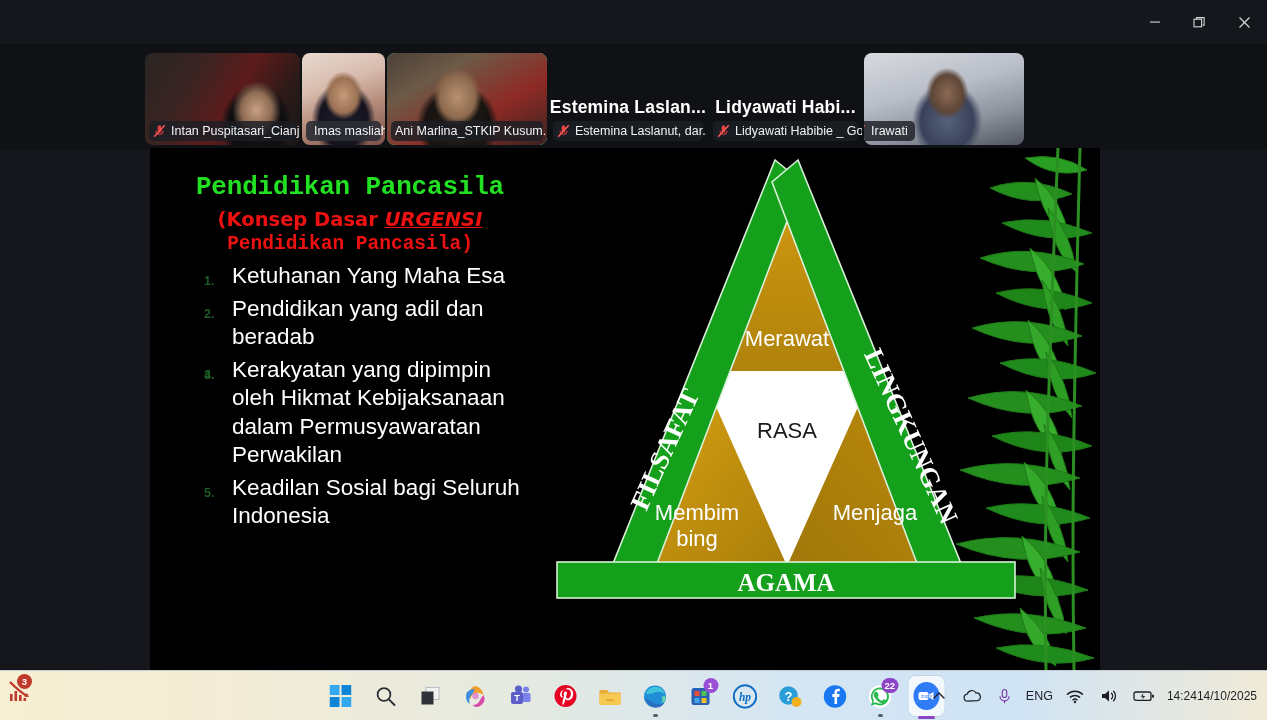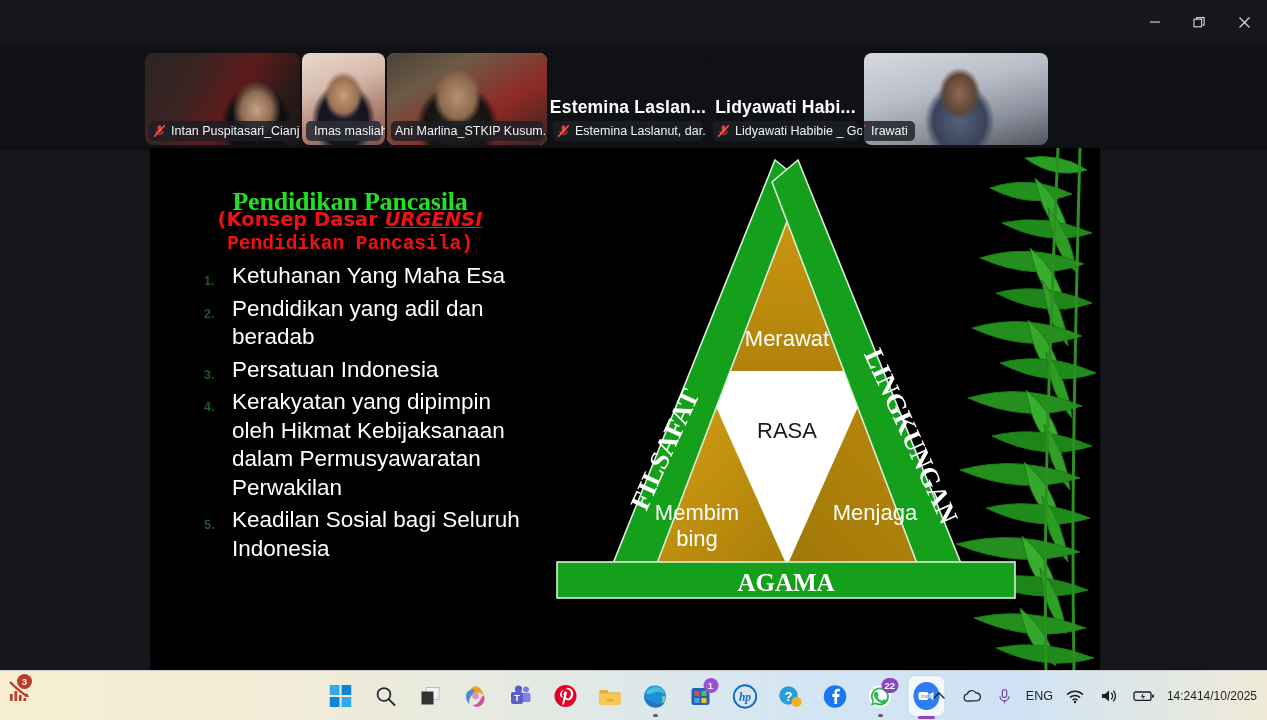--- a/index.html
+++ b/index.html
@@ -67,23 +67,23 @@
       linear-gradient(165deg,#d8dadf 0%,#b9bec8 40%,#8e949f 70%,#50555f 100%); }
   .blank { background:#0f1115; }
 
   
   .slide {
     position:absolute; left:150px; top:148px; width:950px; height:522px;
     background:#000; overflow:hidden;
   }
   .slide-left { position:absolute; left:0; top:0; width:400px; height:100%; }
   .title-line1 {
-    position:absolute; left:0; top:39px; width:400px; text-align:center;
+    position:absolute; left:0; top:24px; width:400px; text-align:center;
     color:#22e022; font-weight:bold; font-size:26px;
-    font-family:Liberation Serif, serif; letter-spacing:-.2px;
+    font-family:Liberation Mono, monospace; letter-spacing:-.2px;
   }
   .title-line2 {
     position:absolute; left:0; top:60px; width:400px; text-align:center;
     color:#ee1111; font-weight:bold; font-size:19.5px;
     font-family:"DejaVu Sans", sans-serif;
   }
   .title-line2 .urg { font-style:italic; text-decoration:underline; }
   .title-line3 {
     position:absolute; left:0; top:85px; width:400px; text-align:center;
     color:#ee1111; font-weight:bold; font-size:19.5px;
@@ -218,21 +218,21 @@
         <div class="namebar">
           <svg class="mic-muted" viewBox="0 0 14 15">
             <path d="M7 1.4c1.1 0 2 .9 2 2v3.7c0 1.1-.9 2-2 2s-2-.9-2-2V3.4c0-1.1.9-2 2-2z" fill="#e04040"></path>
             <path d="M3.2 7.1c0 2.1 1.7 3.8 3.8 3.8s3.8-1.7 3.8-3.8" fill="none" stroke="#e04040" stroke-width="1.1"></path>
             <path d="M1.3 13.6 L12.7 1.2" stroke="#ff5555" stroke-width="1.6"></path>
           </svg>
           <span>Lidyawati Habibie _ Go...</span>
         </div>
       </div>
 
-      <div class="tile" style="width:184px">
+      <div class="tile" style="width:160px">
         <div class="vid v4"></div>
         <div class="namebar" style="left:-15px">
           <svg class="mic-muted" viewBox="0 0 14 15">
             <path d="M7 1.4c1.1 0 2 .9 2 2v3.7c0 1.1-.9 2-2 2s-2-.9-2-2V3.4c0-1.1.9-2 2-2z" fill="#e04040"></path>
             <path d="M3.2 7.1c0 2.1 1.7 3.8 3.8 3.8s3.8-1.7 3.8-3.8" fill="none" stroke="#e04040" stroke-width="1.1"></path>
             <path d="M1.3 13.6 L12.7 1.2" stroke="#ff5555" stroke-width="1.6"></path>
           </svg>
           <span>Irawati</span>
         </div>
       </div>
@@ -243,21 +243,21 @@
   <div class="slide">
 
     <div class="slide-left">
       <div class="title-line1">Pendidikan Pancasila</div>
       <div class="title-line2"><span>(Konsep Dasar </span><span class="urg">URGENSI</span></div>
       <div class="title-line3">Pendidikan Pancasila)</div>
 
       <ol class="sila">
         <li><span class="num">1.</span><span>Ketuhanan Yang Maha Esa</span></li>
         <li><span class="num">2.</span><span>Pendidikan yang adil dan beradab</span></li>
-        <li><span class="num">3.</span><span>Persatuan Indonesia</span></li>
+        <li><span class="num">3.</span></li>
         <li><span class="num">4.</span><span>Kerakyatan yang dipimpin oleh Hikmat Kebijaksanaan dalam Permusyawaratan Perwakilan</span></li>
         <li><span class="num">5.</span><span>Keadilan Sosial bagi Seluruh Indonesia</span></li>
       </ol>
     </div>
 
     <div class="foliage">
       <svg width="170" height="522" viewBox="0 0 170 522">
         <g stroke="#1f7a18" stroke-width="1" fill="#1f8b1c">
           <g>
             <path d="M95 10 q35 -6 62 12 q-32 10 -62 -12z" fill="#2a9e22"></path>

